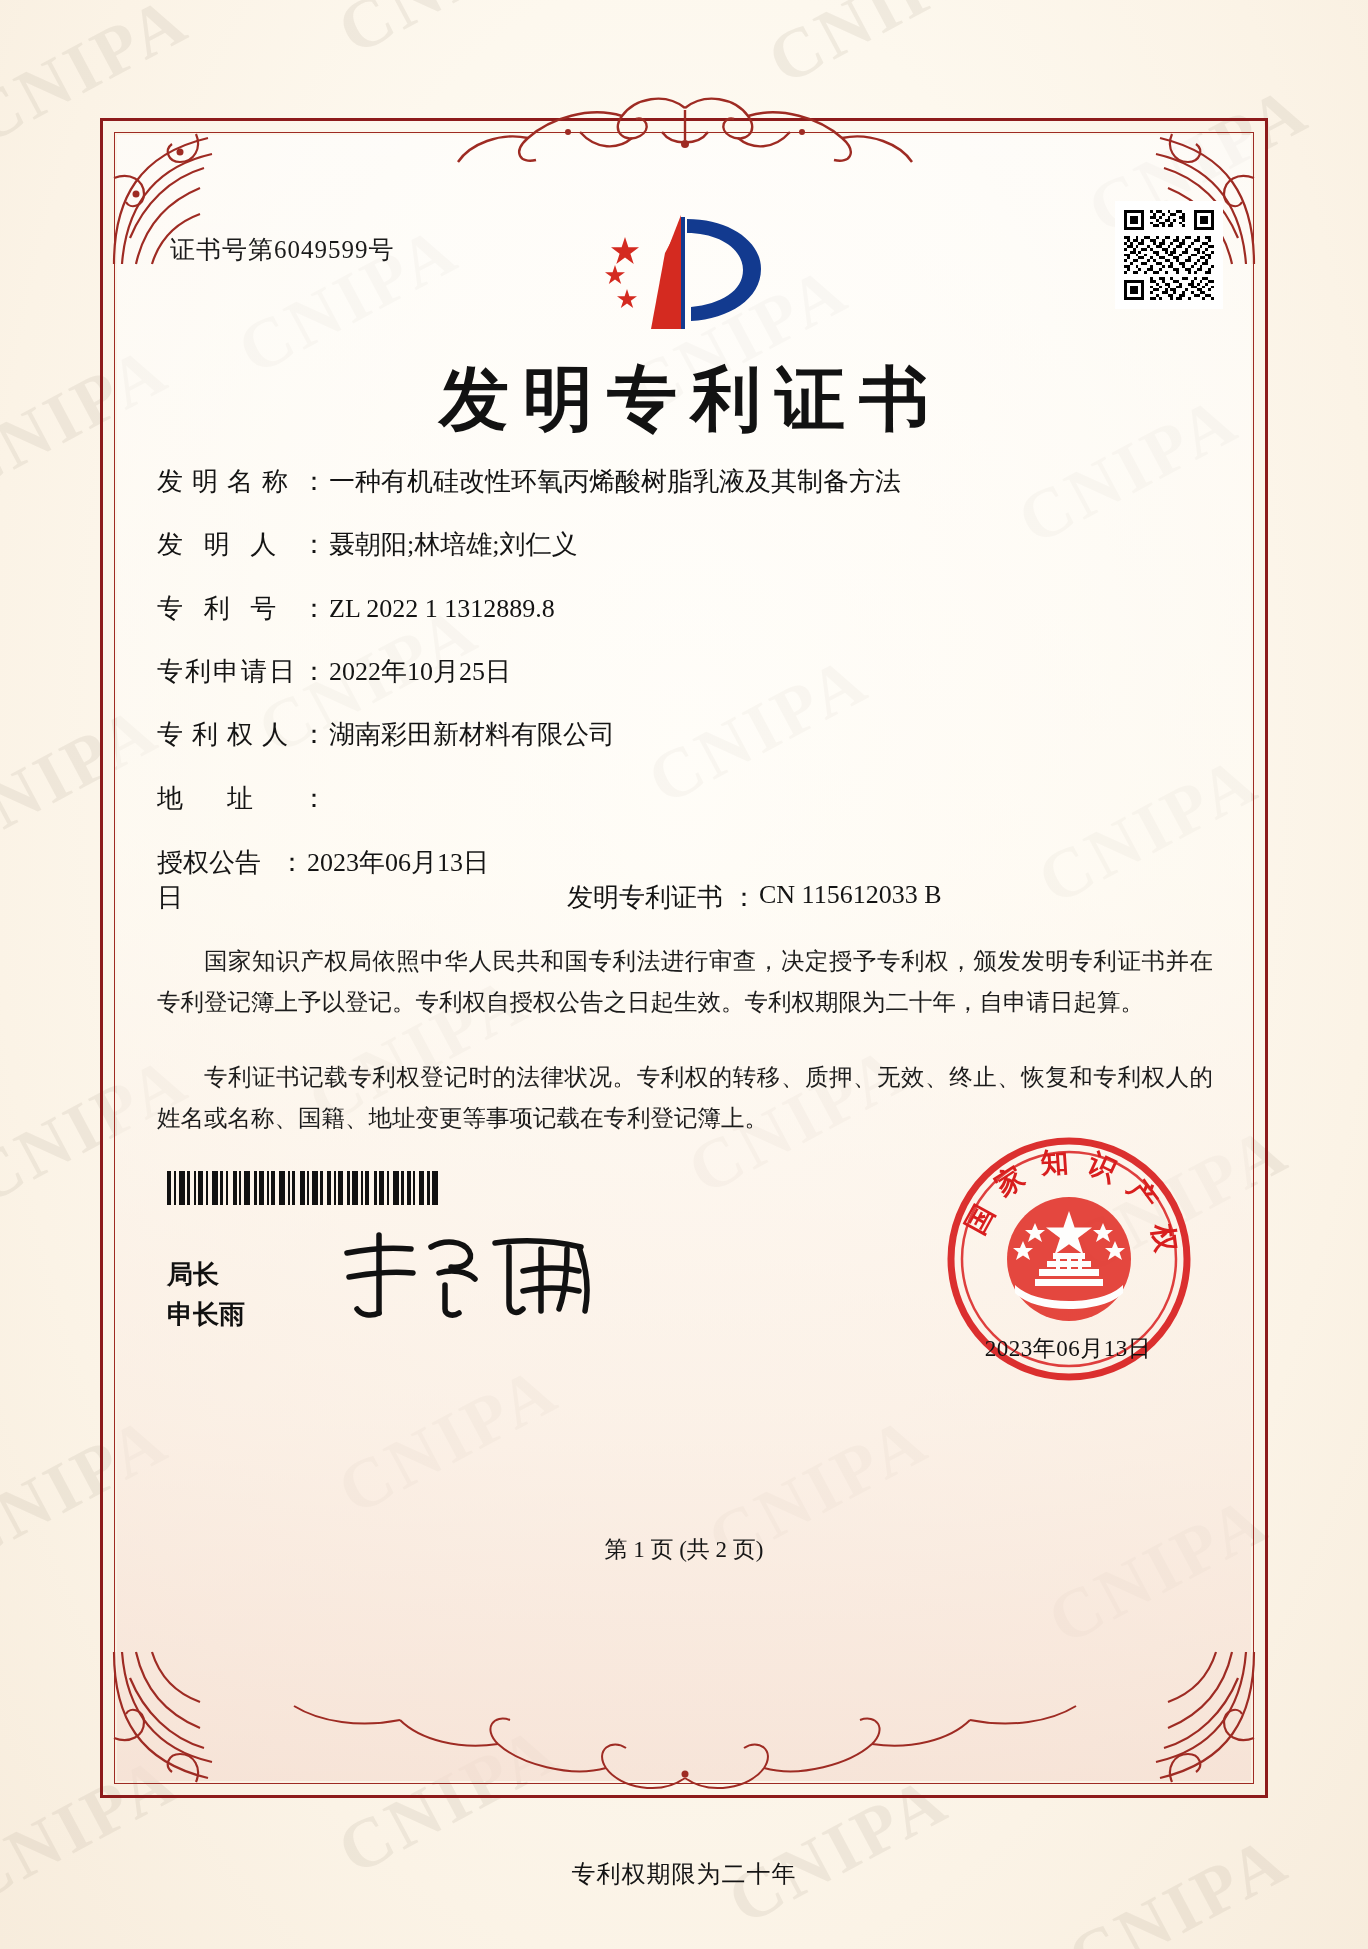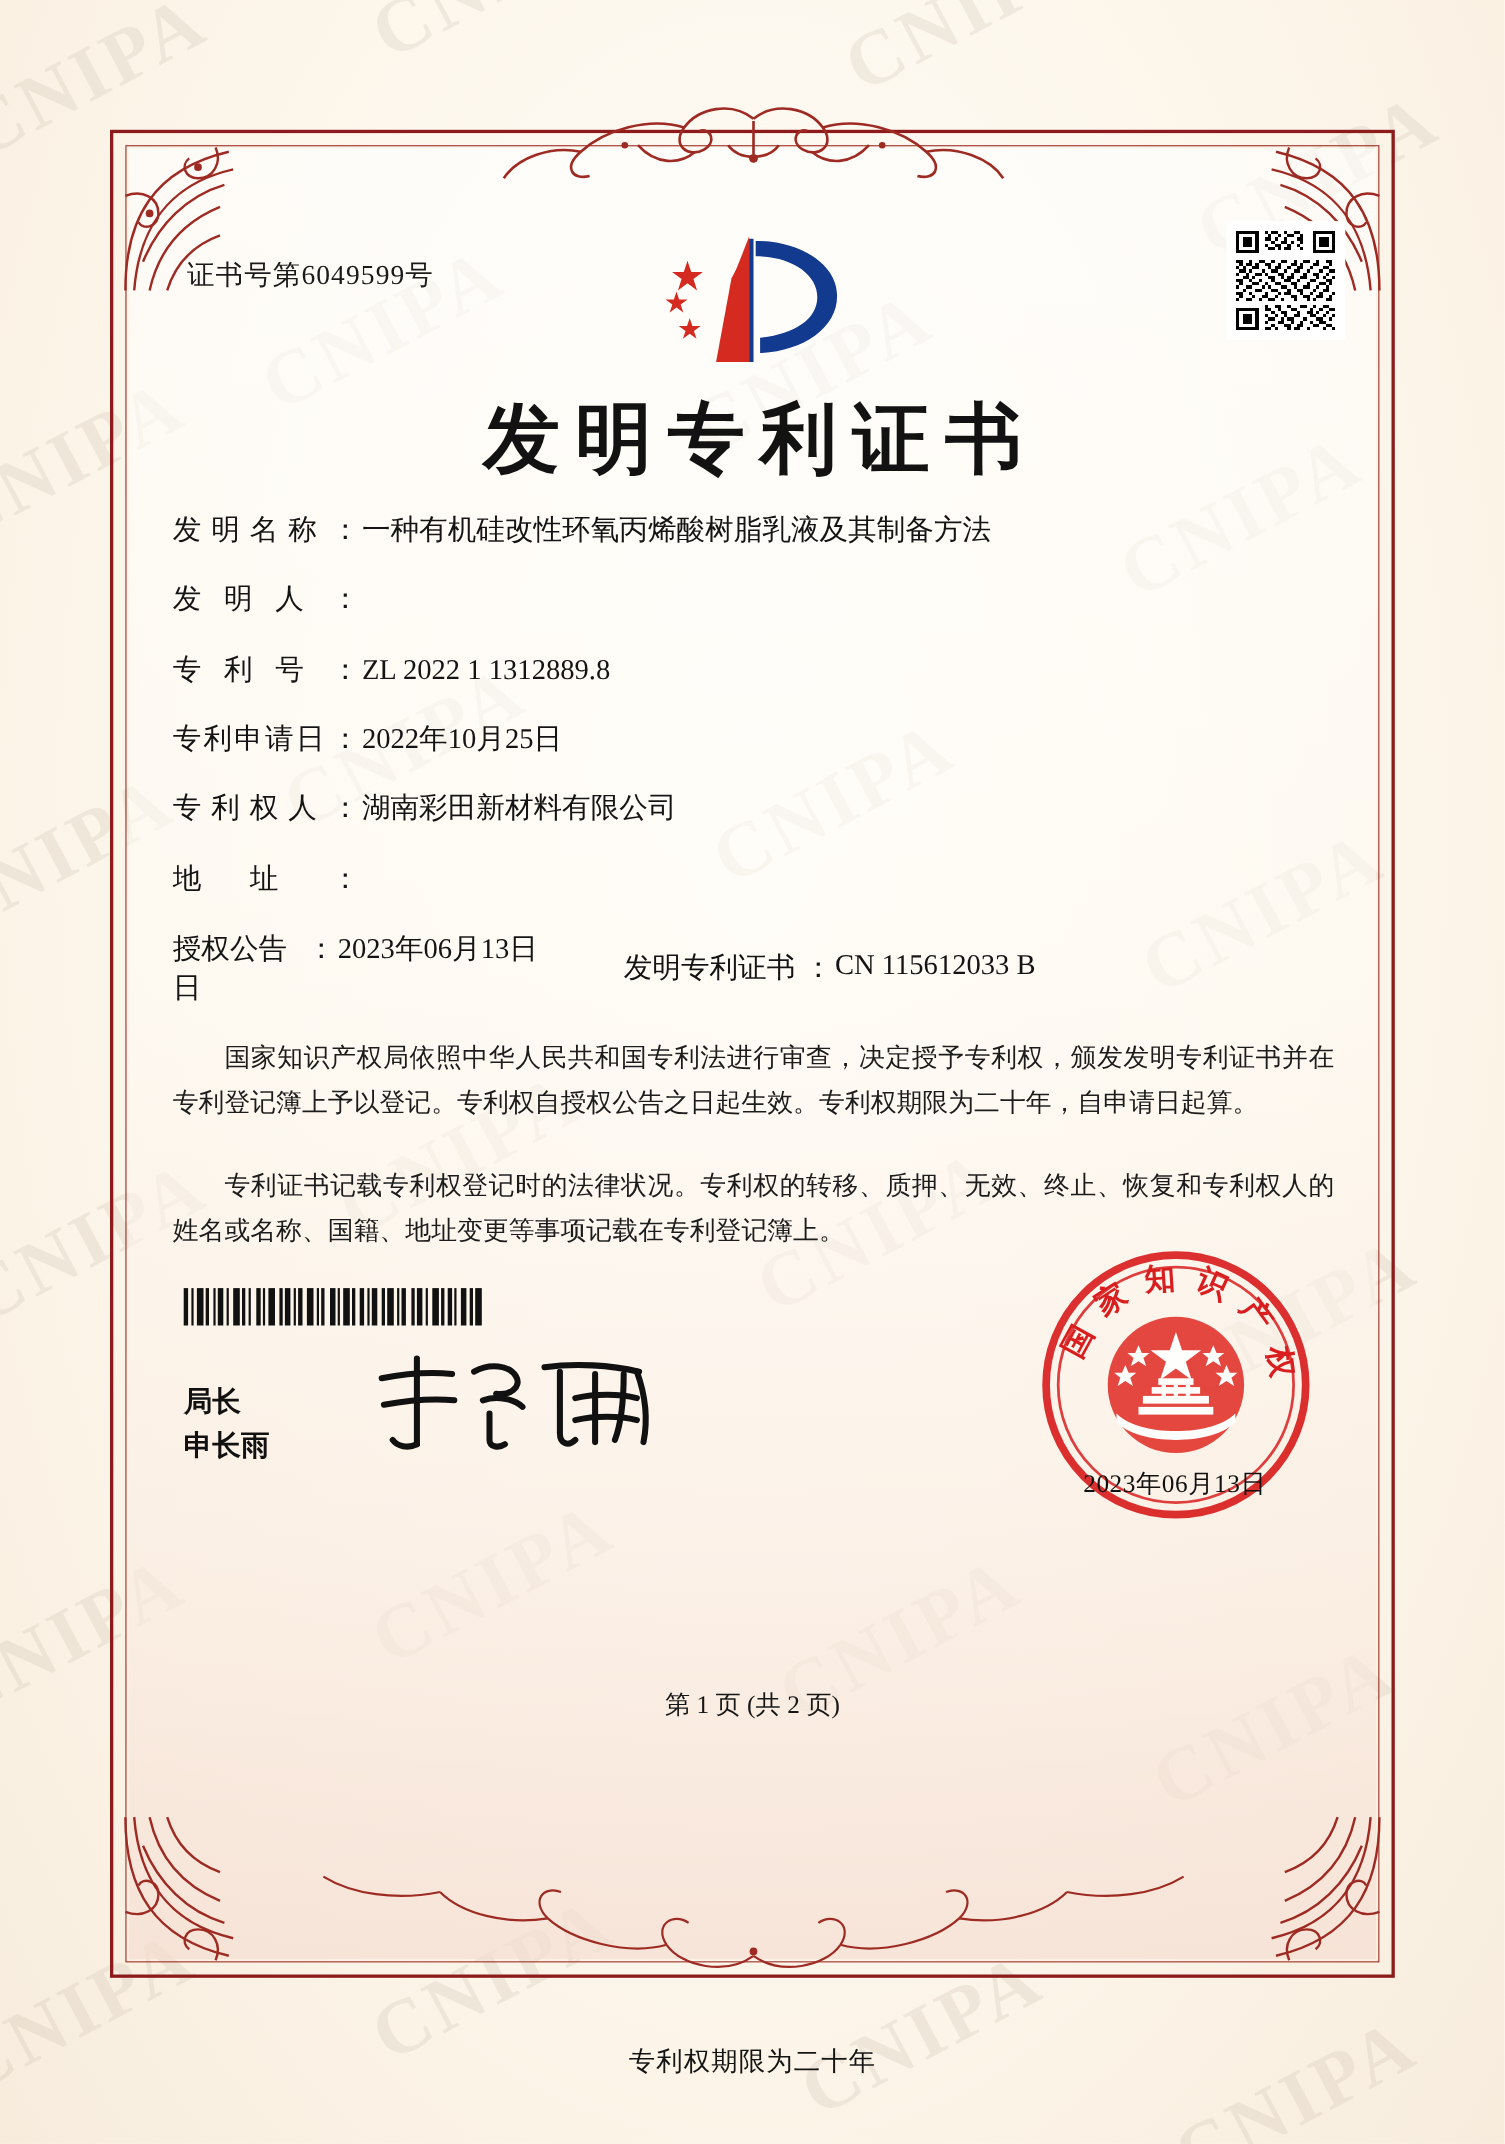--- a/index.html
+++ b/index.html
@@ -155,21 +155,21 @@
     display: flex;
     justify-content: space-between;
     letter-spacing: 0;
   }
   .colon { margin: 0 2px 0 4px; }
   .value { flex: 1; }
   .value .ind { display: block; }
 
   .row-pub {
     display: flex;
-    align-items: center;
+    align-items: flex-end;
     font-size: 26px;
     color: #141414;
     margin-top: 8px;
   }
   .pub-left { width: 410px; display: flex; }
   .pub-left .label { width: 150px; flex: 0 0 150px; }
   .pub-right { display: flex; }
   .pub-right .label2 { margin-right: 4px; }
 
   .para {
@@ -619,20 +619,21 @@
         <span class="value">一种有机硅改性环氧丙烯酸树脂乳液及其制备方法</span>
       </div>
 
       <div class="row">
         <span class="label">
           <span>发</span>
             <span>明</span>
             <span>人</span>
             <span class="colon">：</span>
         </span>
+        <span class="value">聂朝阳;林培雄;刘仁义</span>
       </div>
 
       <div class="row">
         <span class="label">
           <span>专</span>
             <span>利</span>
             <span>号</span>
             <span class="colon">：</span>
         </span>
         <span class="value">ZL 2022 1 1312889.8</span>

